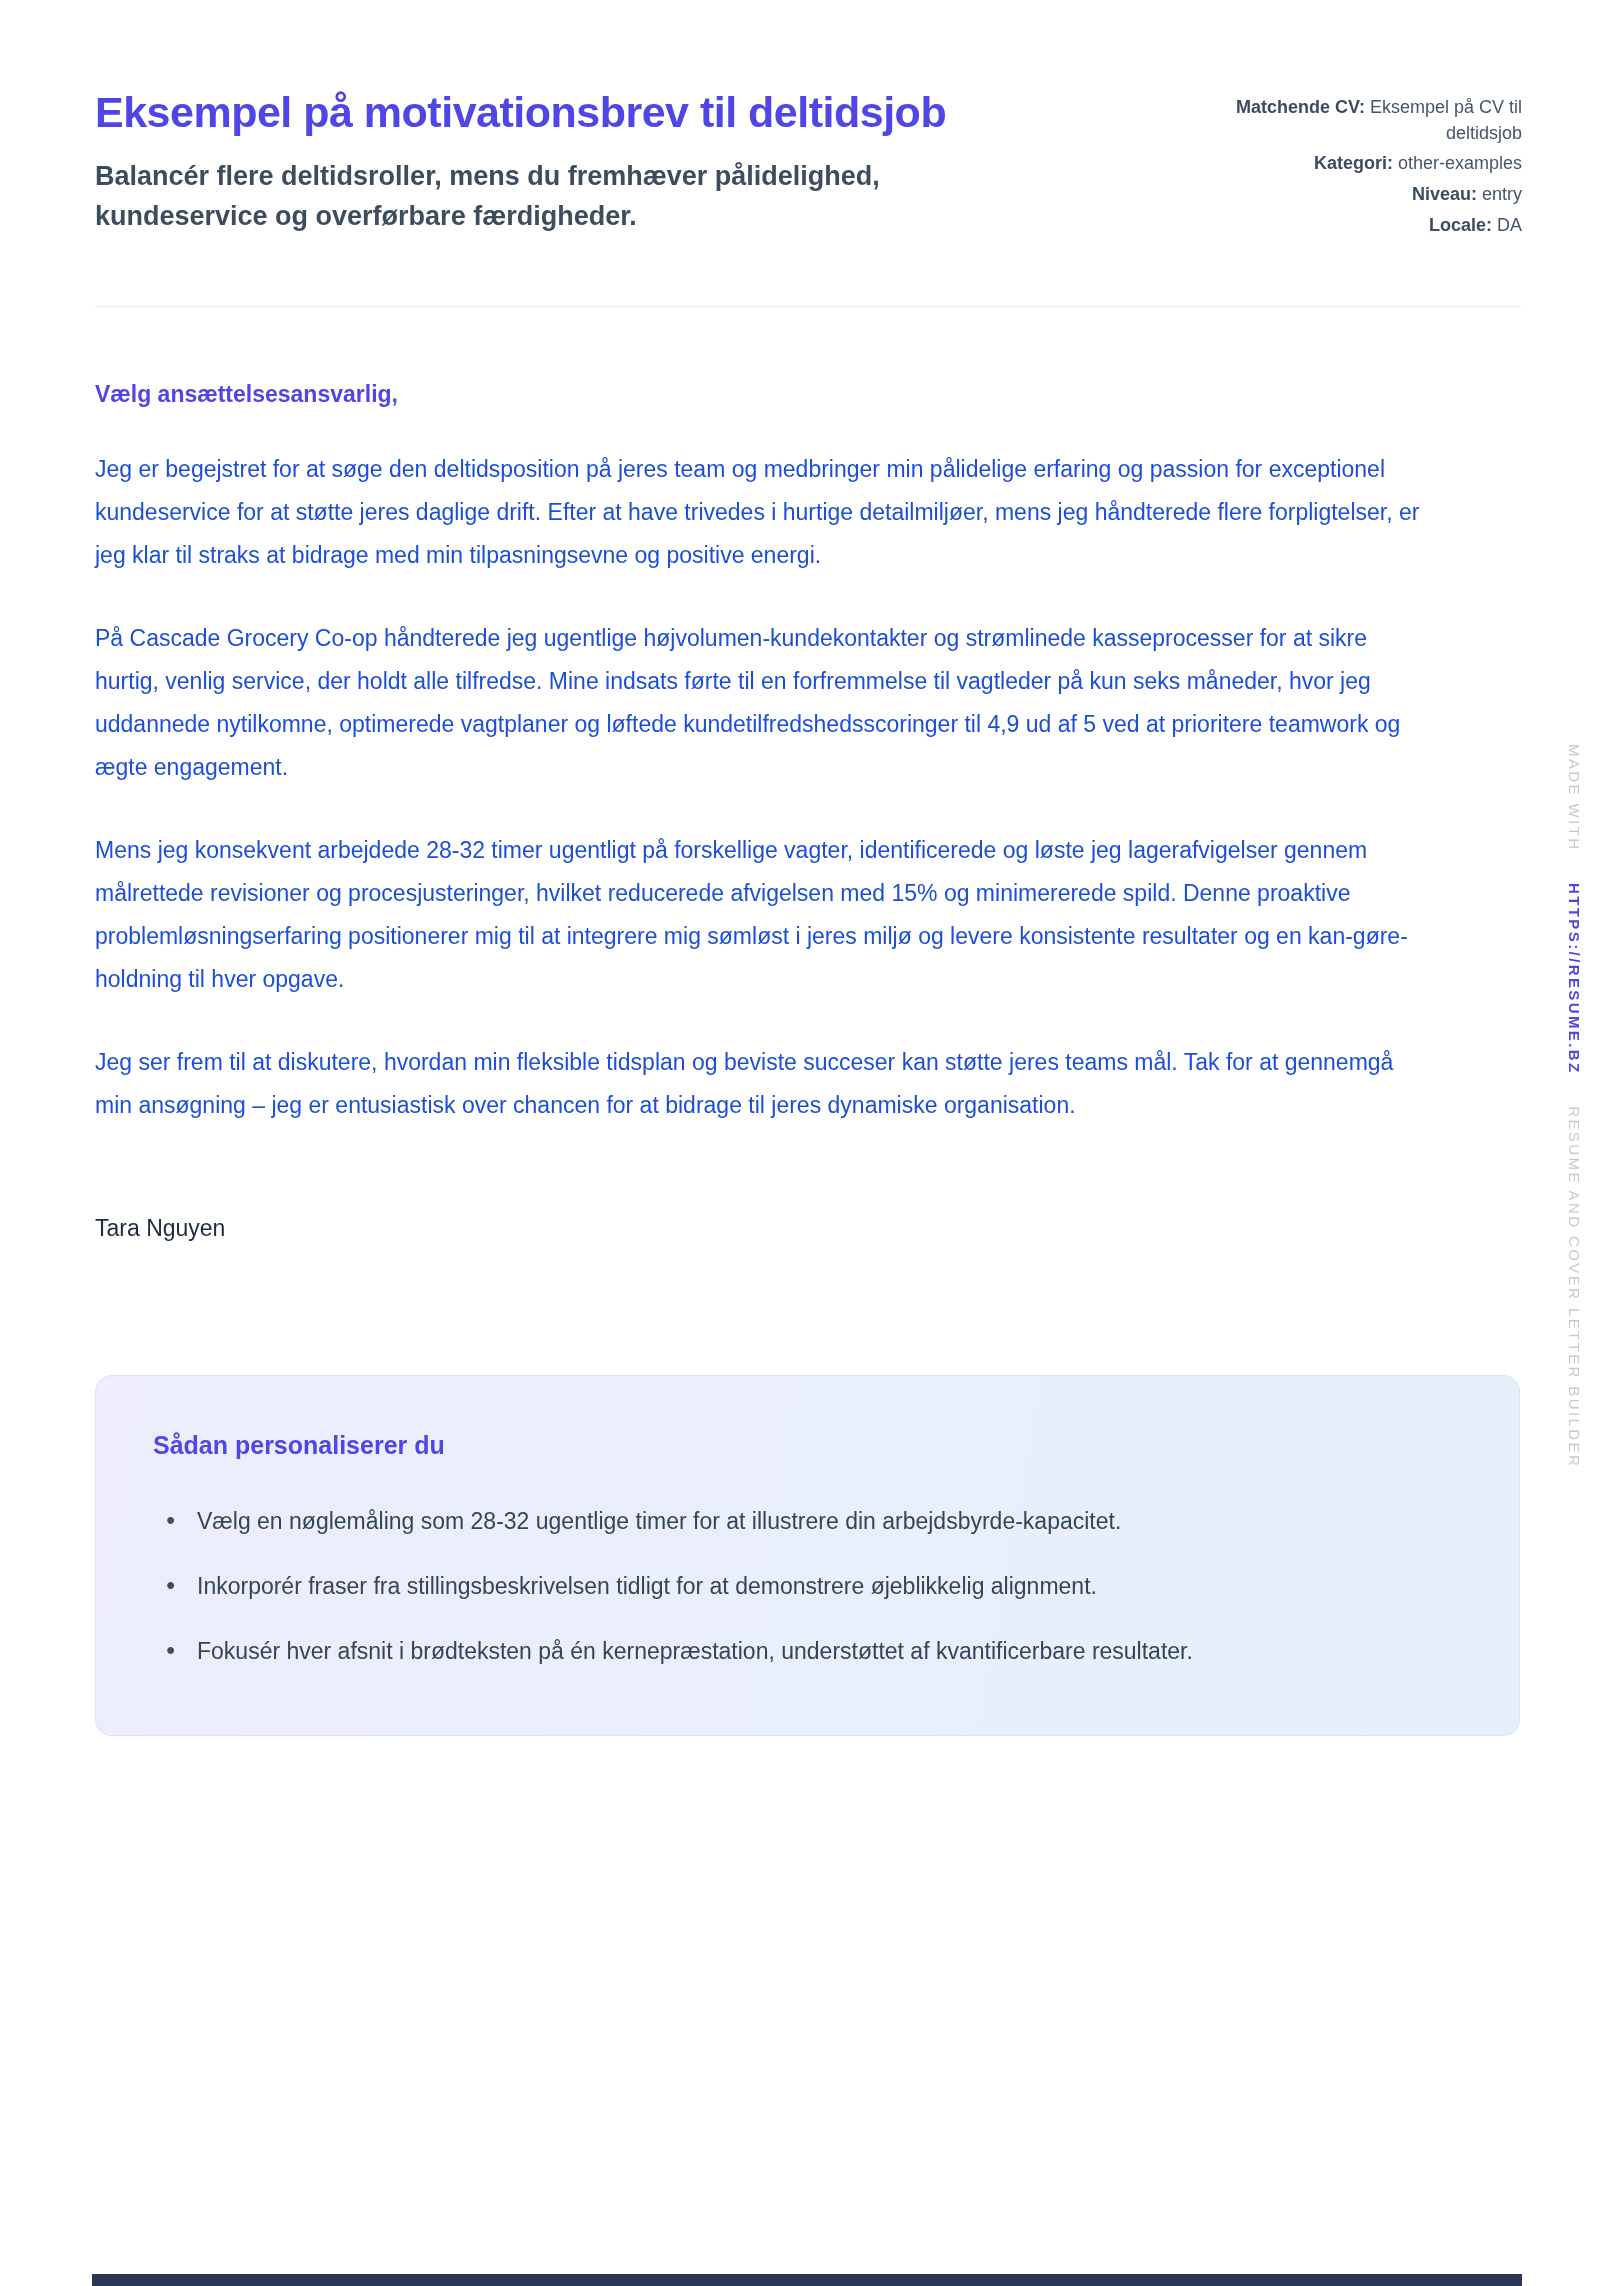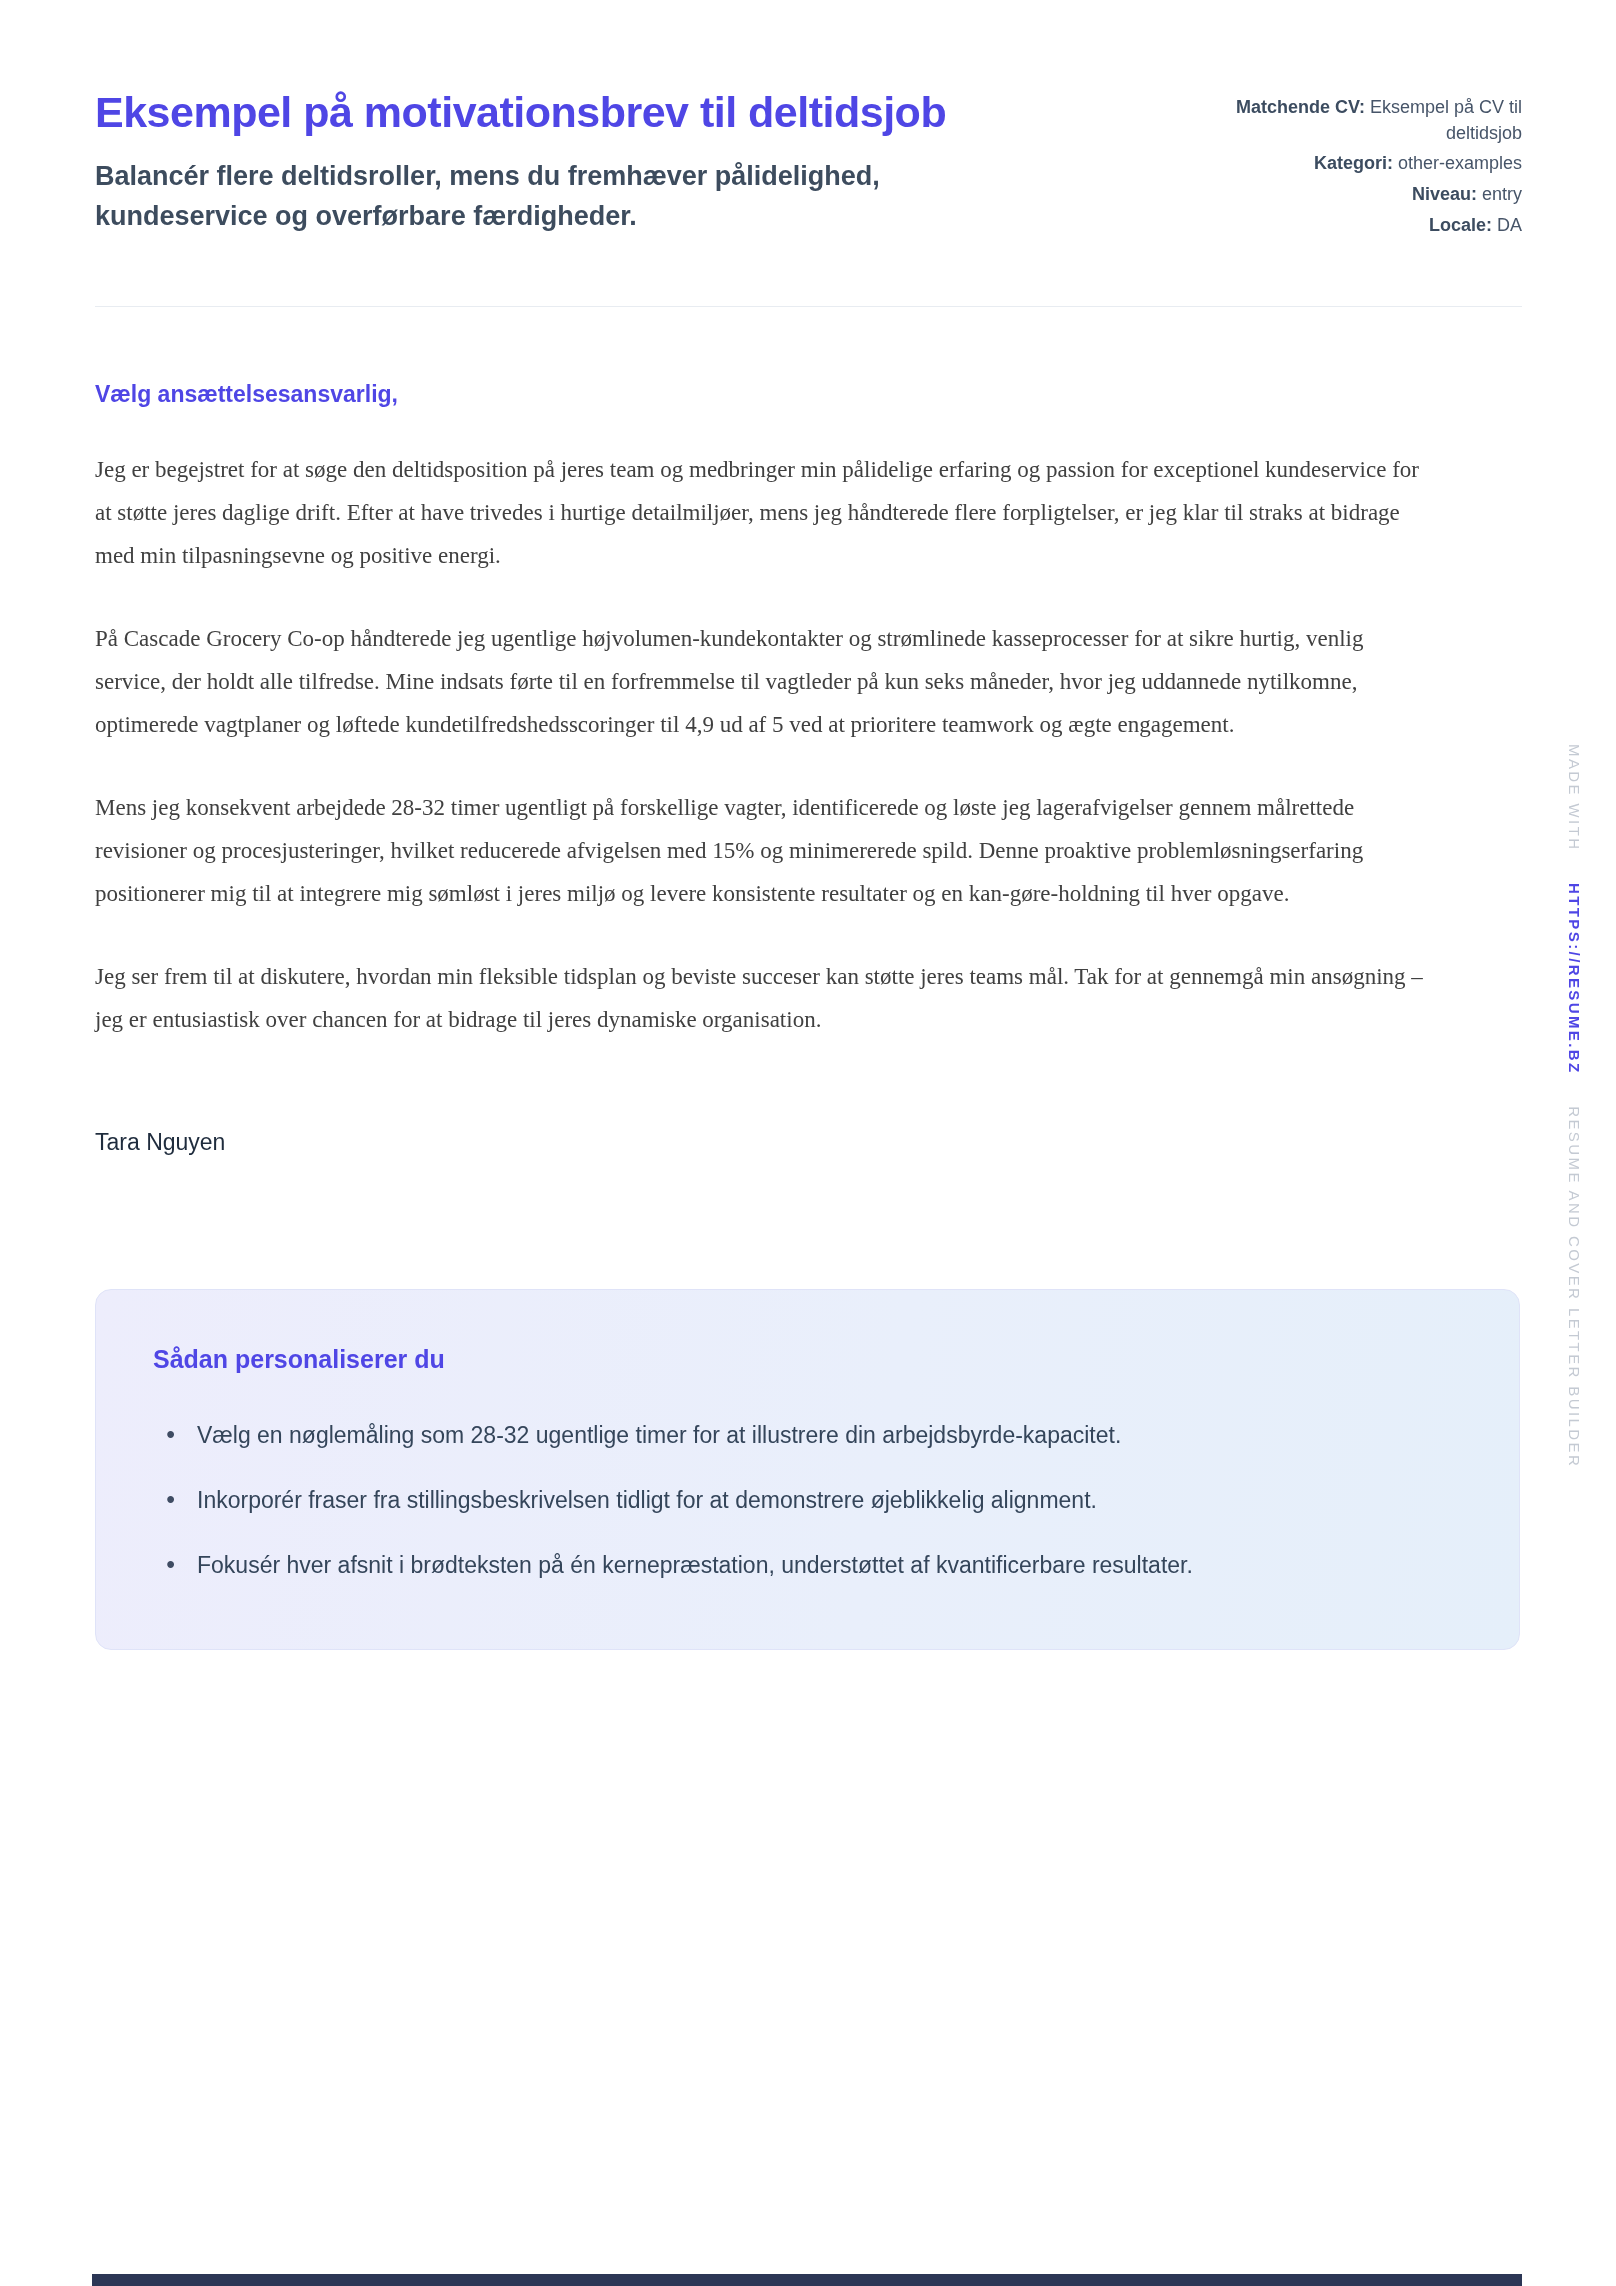--- a/index.html
+++ b/index.html
@@ -61,23 +61,22 @@
   .greeting {
     margin-top: 74px;
     color: #4f46e5;
     font-size: 23px;
     font-weight: 600;
   }
   .para {
     margin-top: 40px;
     font-size: 23px;
     line-height: 43px;
-    color: #404040;
+    color: #1d4ed8;
     max-width: 1332px;
-    font-family: Liberation Serif, serif;
   }
   .sig-name {
     margin-top: 88px;
     font-size: 23px;
     font-weight: 400;
     color: #1f2c3d;
   }
   .sig-role {
     margin-top: 17px;
     font-size: 23px;

